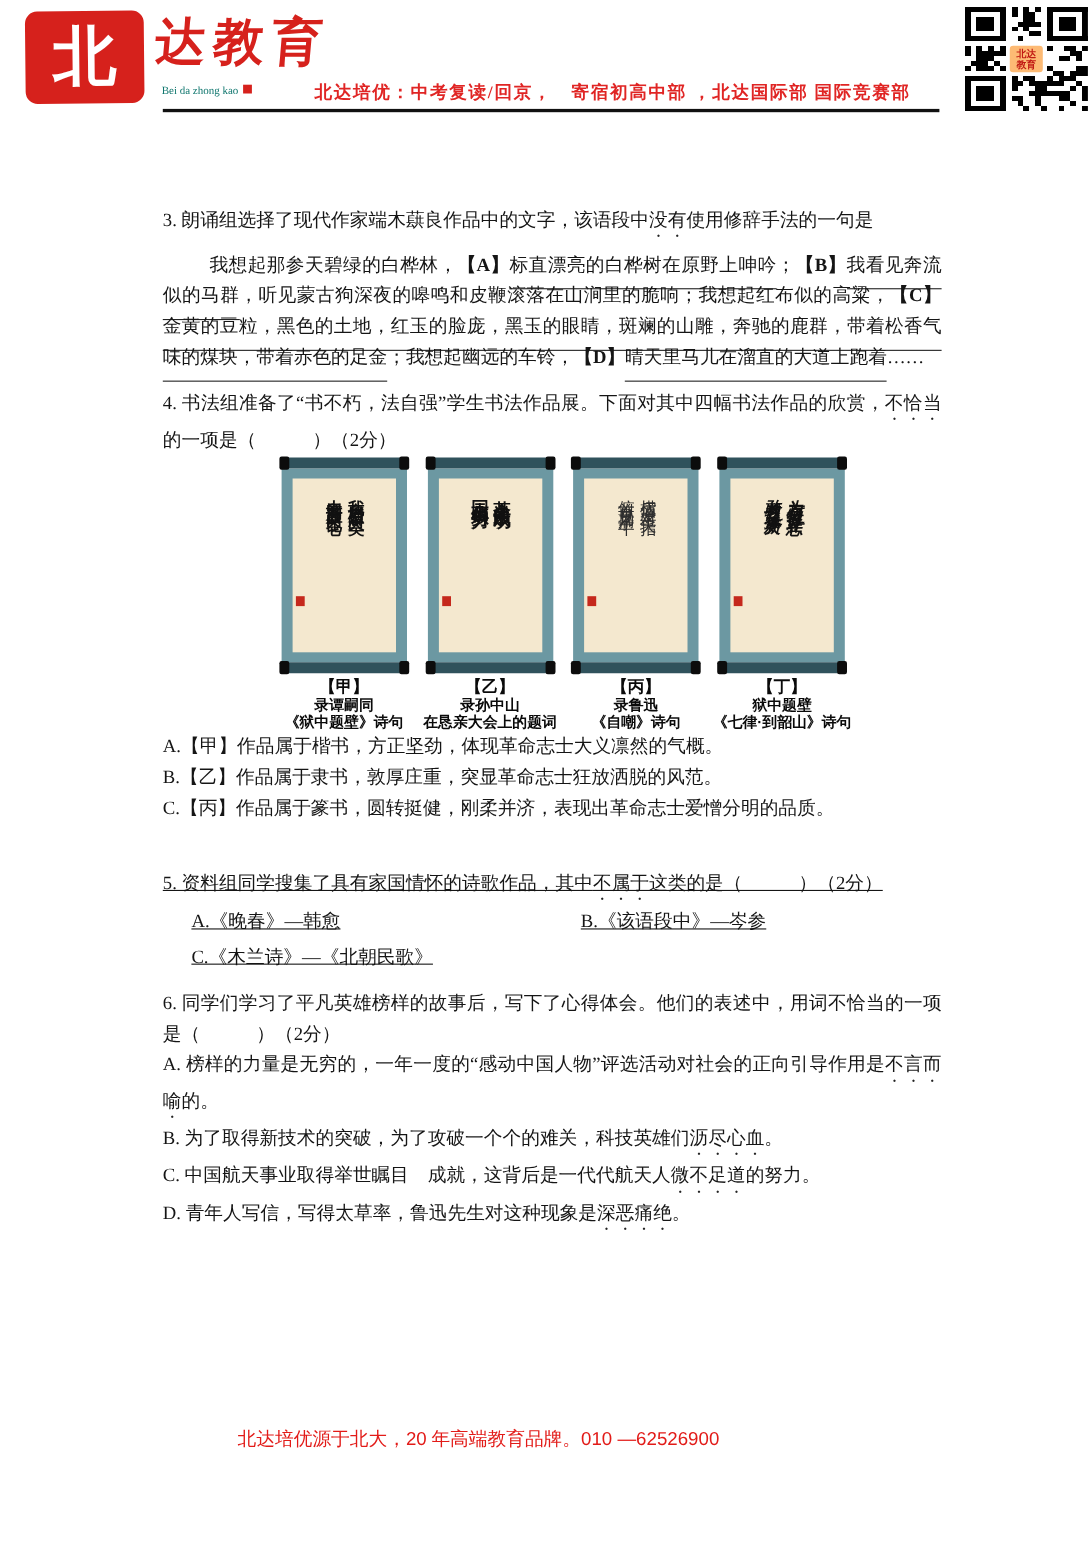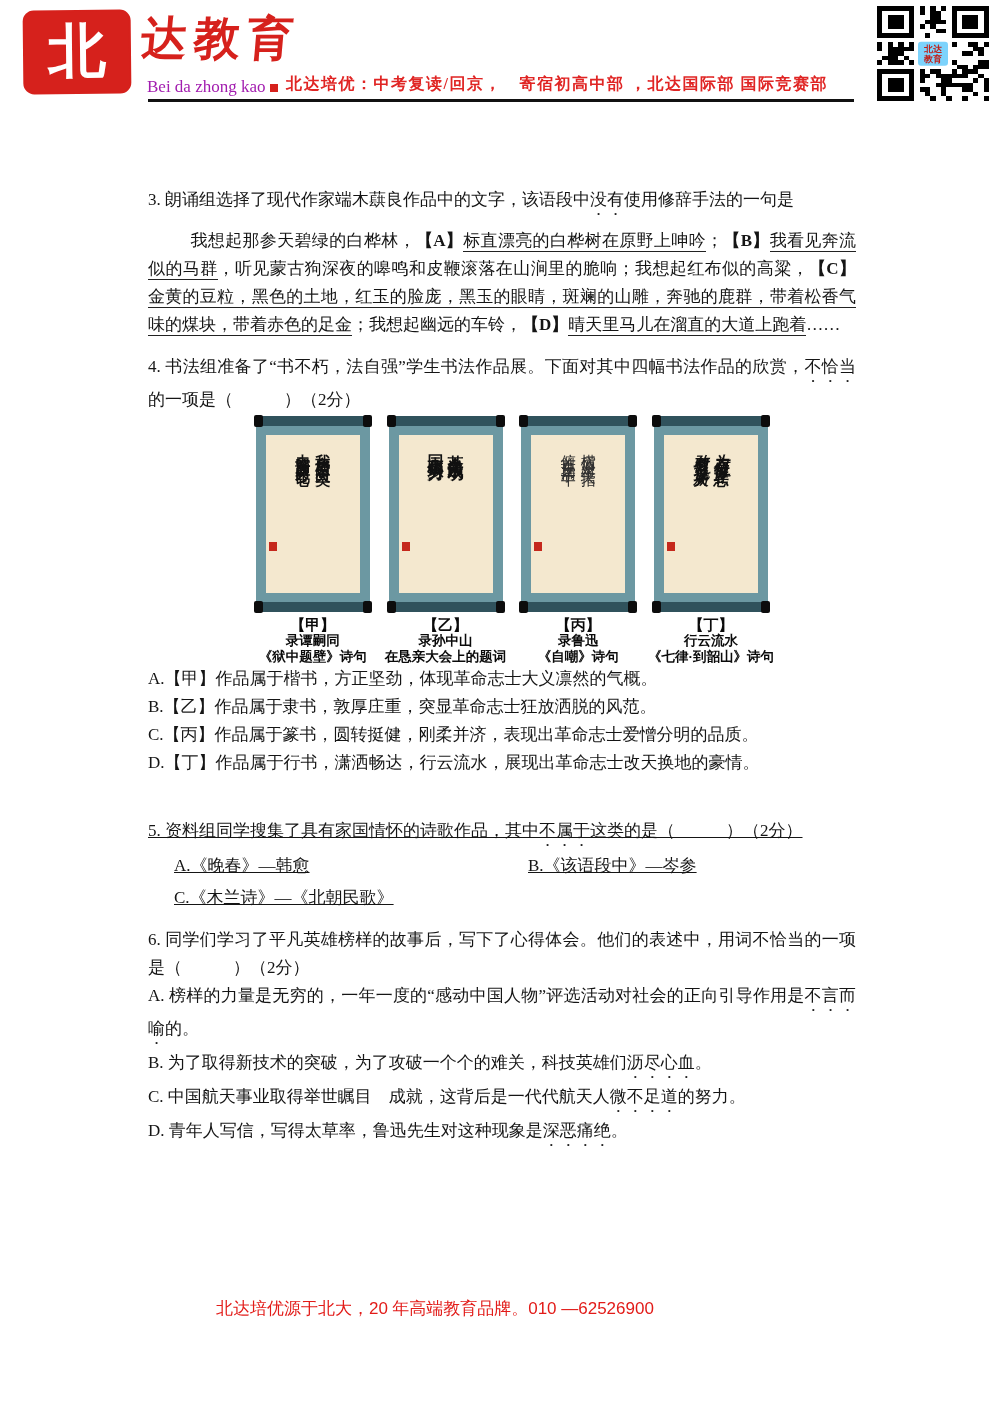--- a/index.html
+++ b/index.html
@@ -6,37 +6,37 @@
   body{width:992px;height:1403px;position:relative;overflow:hidden;
        font-family:"Liberation Serif","DejaVu Serif",serif;color:#151515;}
 
   
   .seal{position:absolute;left:25px;top:12px;width:104px;height:80px;background:#d6211c;
         border-radius:9px;display:flex;align-items:center;justify-content:center;transform:rotate(-.6deg);
         box-shadow:0 0 0 2px #d6211c;}
   .seal span{color:#fff;font-size:58px;font-weight:700;line-height:1;}
   .brand{position:absolute;left:141px;top:14px;font-size:46px;font-weight:800;color:#d6211c;
          letter-spacing:7px;transform:skewX(-5deg);line-height:1.1;}
-  .latin{position:absolute;left:147px;top:77px;font-size:17px;color:#a21caf;}
+  .latin{position:absolute;left:147px;top:77px;font-size:10px;color:#0f766e;}
   .latin .sq{display:inline-block;width:8px;height:8px;background:#d6211c;margin-left:4px;}
   .tagline{position:absolute;left:286px;top:74px;font-size:16px;font-weight:700;color:#e02524;
            letter-spacing:1.5px;white-space:nowrap;}
   .rule{position:absolute;left:148px;top:99px;width:706px;height:2.5px;background:#111;}
   .qr{position:absolute;left:877px;top:6px;width:112px;height:95px;background:#fff;}
   .qr svg{position:absolute;inset:0;}
   .qr-label{position:absolute;left:50%;top:50%;transform:translate(-50%,-50%);
-            width:24px;padding:2px 3px;background:#7dd3fc;border-radius:3px;
+            width:24px;padding:2px 3px;background:#fdba74;border-radius:3px;
             color:#c21c15;font-size:9px;line-height:1.15;font-weight:700;text-align:center;
             word-break:break-all;}
 
   
   main{position:absolute;left:148px;top:186px;width:708px;font-size:17px;line-height:28px;}
   .em-dot{-webkit-text-emphasis:filled dot #222;-webkit-text-emphasis-position:under right;
           text-emphasis:filled dot #222;text-emphasis-position:under right;}
-  .u{border-bottom:1.4px solid #222;padding-bottom:1px;}
+  .u{border-bottom:1.4px solid #222;padding-bottom:12px;}
   .bk{font-weight:700;}
   .passage{margin-top:8px;text-align:justify;text-indent:2.5em;}
   .q4{margin-top:14px;text-align:justify;}
 
   
   .figure{margin-top:2px;margin-left:106px;width:516px;display:flex;gap:15px;}
   .scroll{width:118px;display:flex;flex-direction:column;align-items:center;}
   .scroll-body{width:114px;}
   .rod{height:10px;background:#30525c;border-radius:2px;margin:0 4px;position:relative;}
   .knob{position:absolute;top:-1px;width:9px;height:12px;background:#0c0c0c;border-radius:2px;}
@@ -312,32 +312,31 @@
               <span class="seal-dot"></span>
             </div>
           </div>
           <div class="rod">
               <span class="knob l"></span>
               <span class="knob r"></span>
             </div>
         </div>
         <div class="caption">
           <div class="tag">【丁】</div>
-          <div>行云流水</div>
+          <div>狱中题壁</div>
           <div>《七律·到韶山》诗句</div>
         </div>
       </div>
 
     </div>
 
     <div class="q4opts">
       <div>A.【甲】作品属于楷书，方正坚劲，体现革命志士大义凛然的气概。</div>
       <div>B.【乙】作品属于隶书，敦厚庄重，突显革命志士狂放洒脱的风范。</div>
       <div>C.【丙】作品属于篆书，圆转挺健，刚柔并济，表现出革命志士爱憎分明的品质。</div>
-      <div>D.【丁】作品属于行书，潇洒畅达，行云流水，展现出革命志士改天换地的豪情。</div>
     </div>
 
     <div class="q5">
       <div><span>5. 资料组同学搜集了具有家国情怀的诗歌作品，其中</span><span class="em-dot">不属于</span><span>这类的是（　　　）（2分）</span></div>
       <div class="row">
         <div class="cell">A.《晚春》—韩愈</div>
         <div class="cell">B.《该语段中》—岑参</div>
       </div>
       <div class="row">
         <div class="cell">C.《木兰诗》—《北朝民歌》</div>

